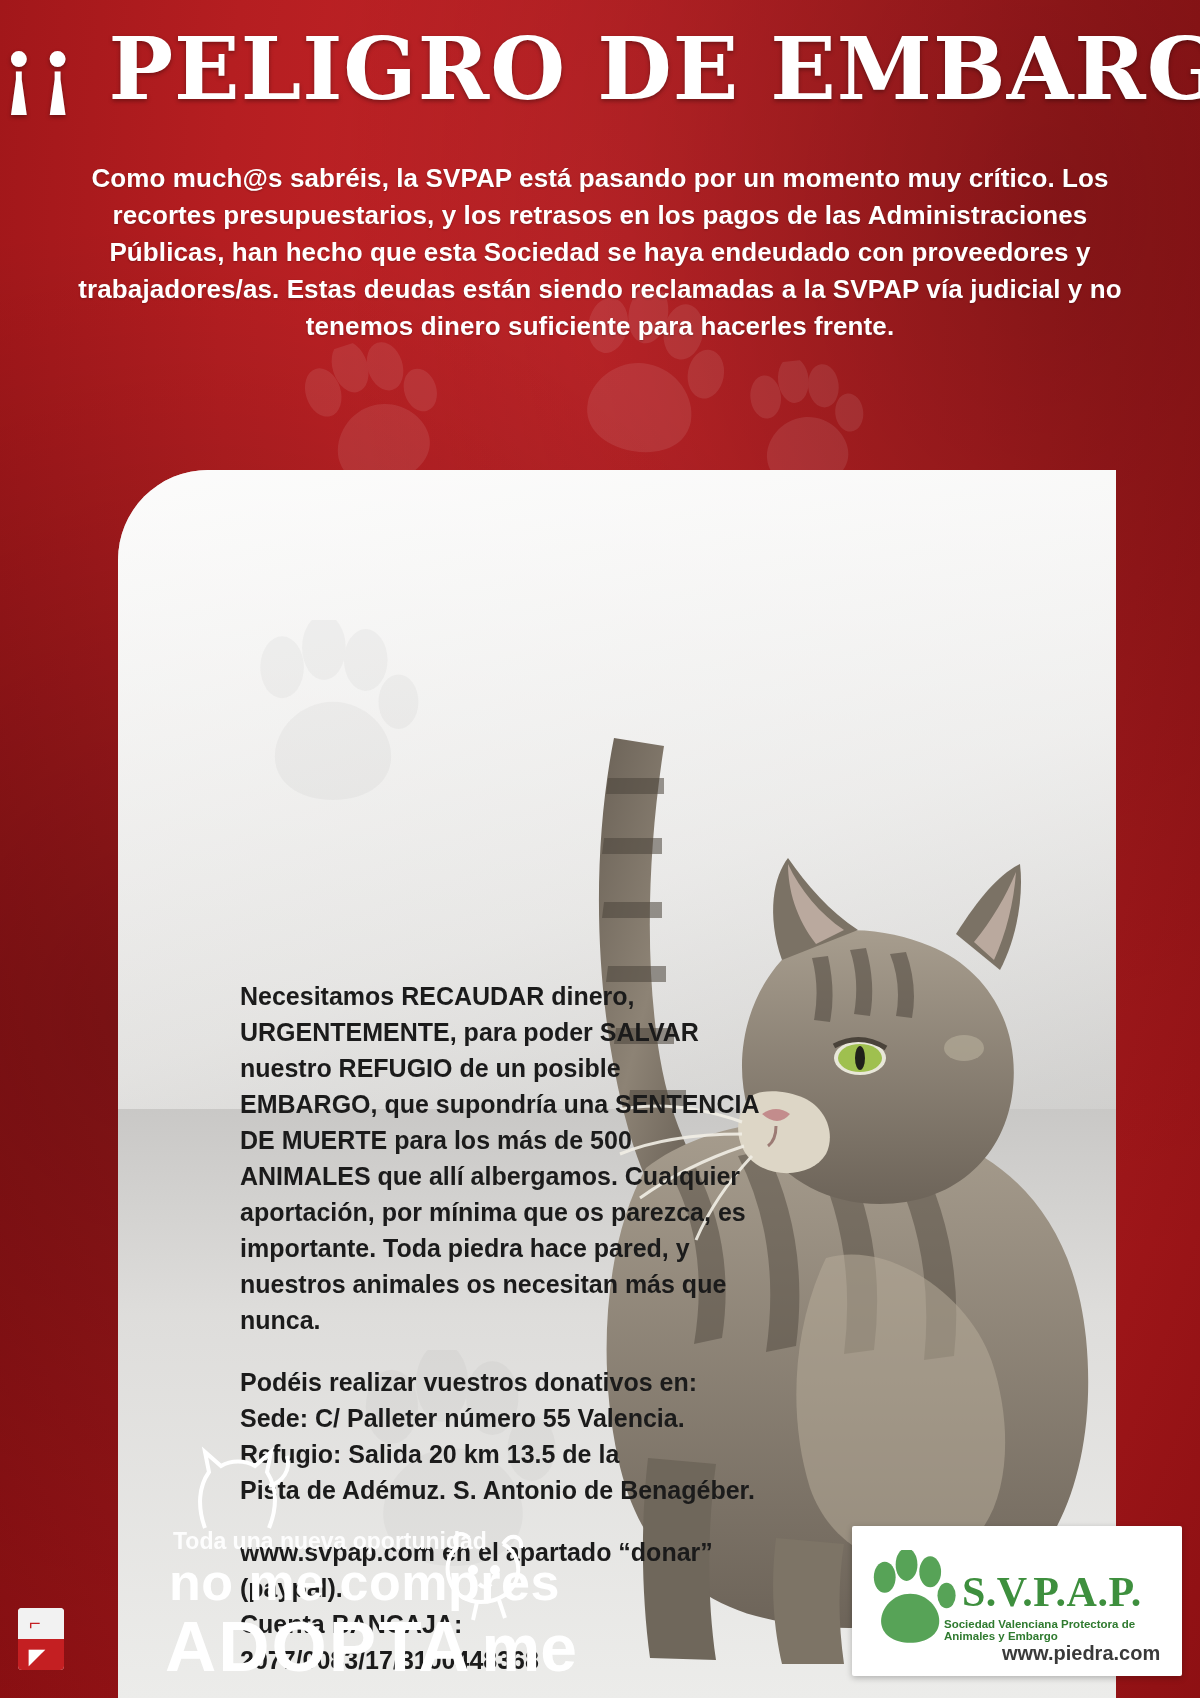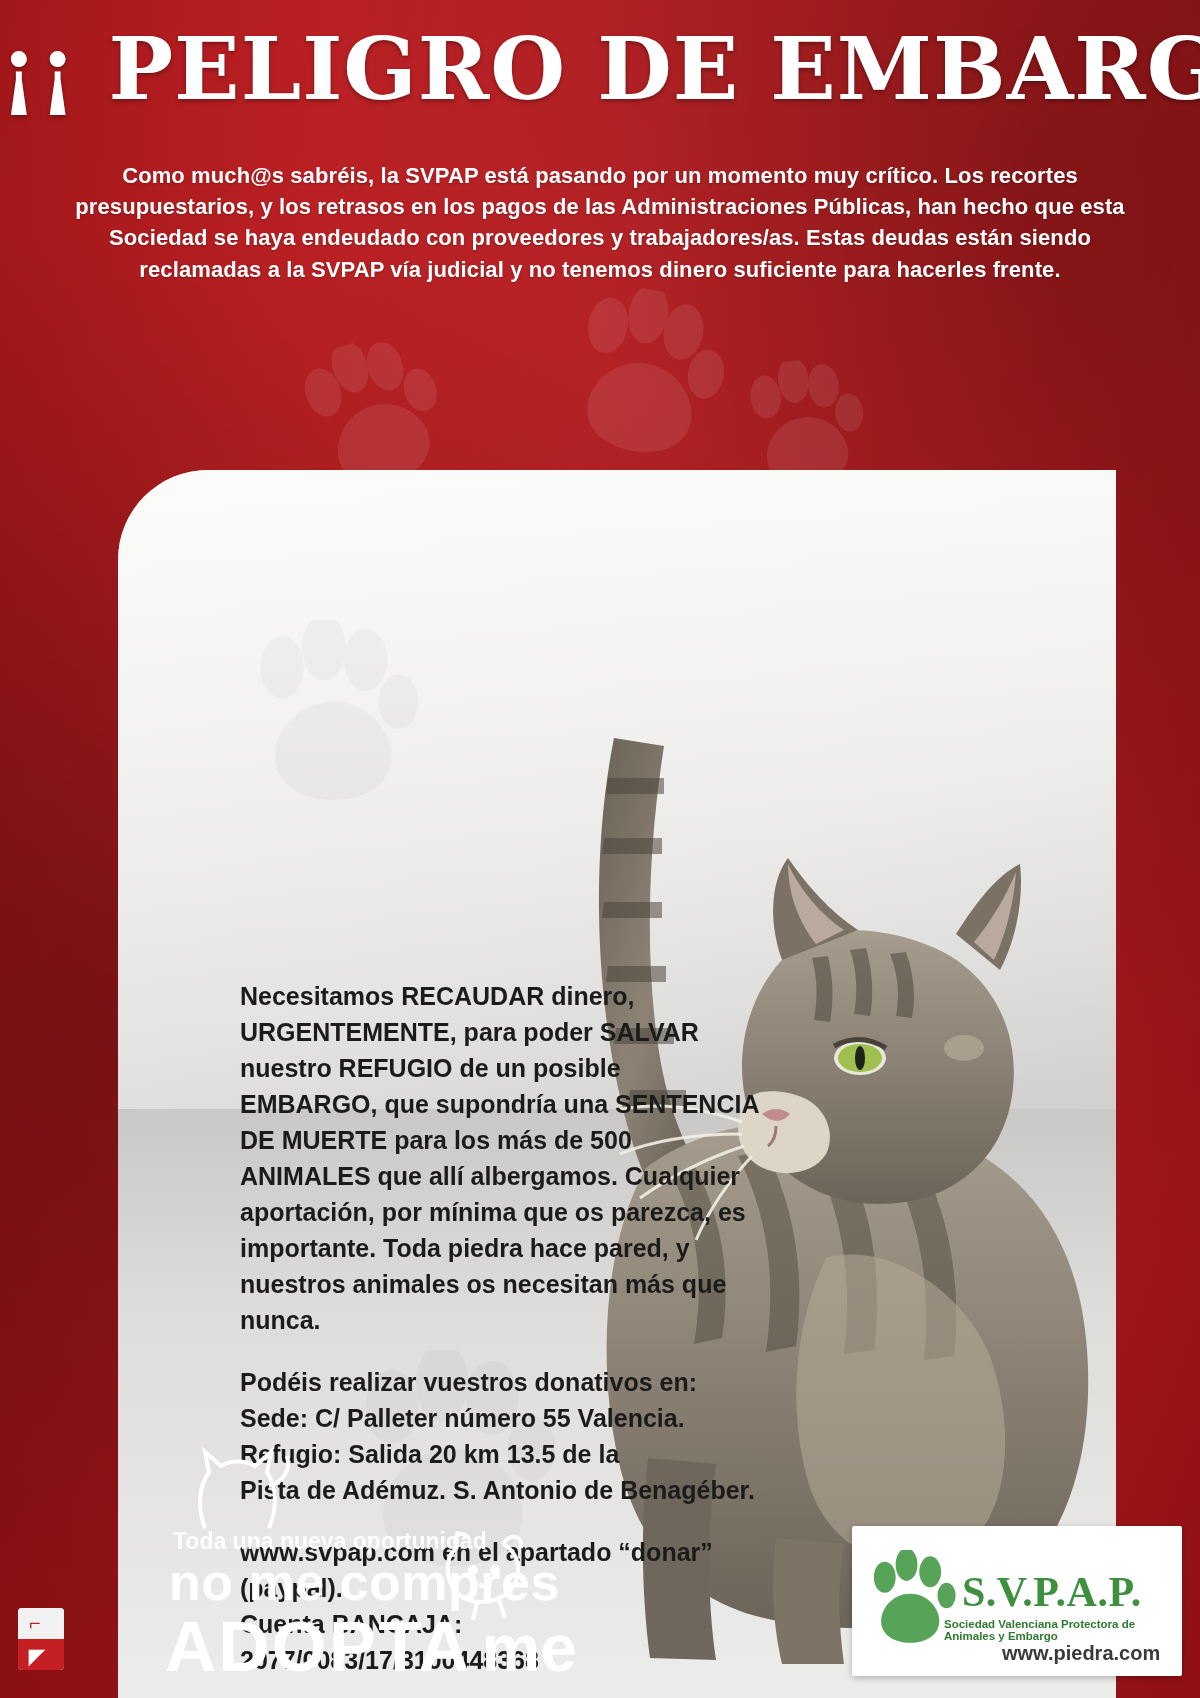--- a/index.html
+++ b/index.html
@@ -62,21 +62,21 @@
   }
 
   
   .intro {
     position: absolute;
     top: 160px;
     left: 62px;
     width: 1076px;
     text-align: center;
     color: #ffffff;
-    font-size: 22px;
+    font-size: 26px;
     font-weight: 700;
     line-height: 1.42;
     letter-spacing: .1px;
     text-shadow: 0 1px 2px rgba(0,0,0,.25);
   }
 
   
   .photo {
     position: absolute;
     left: 118px;

